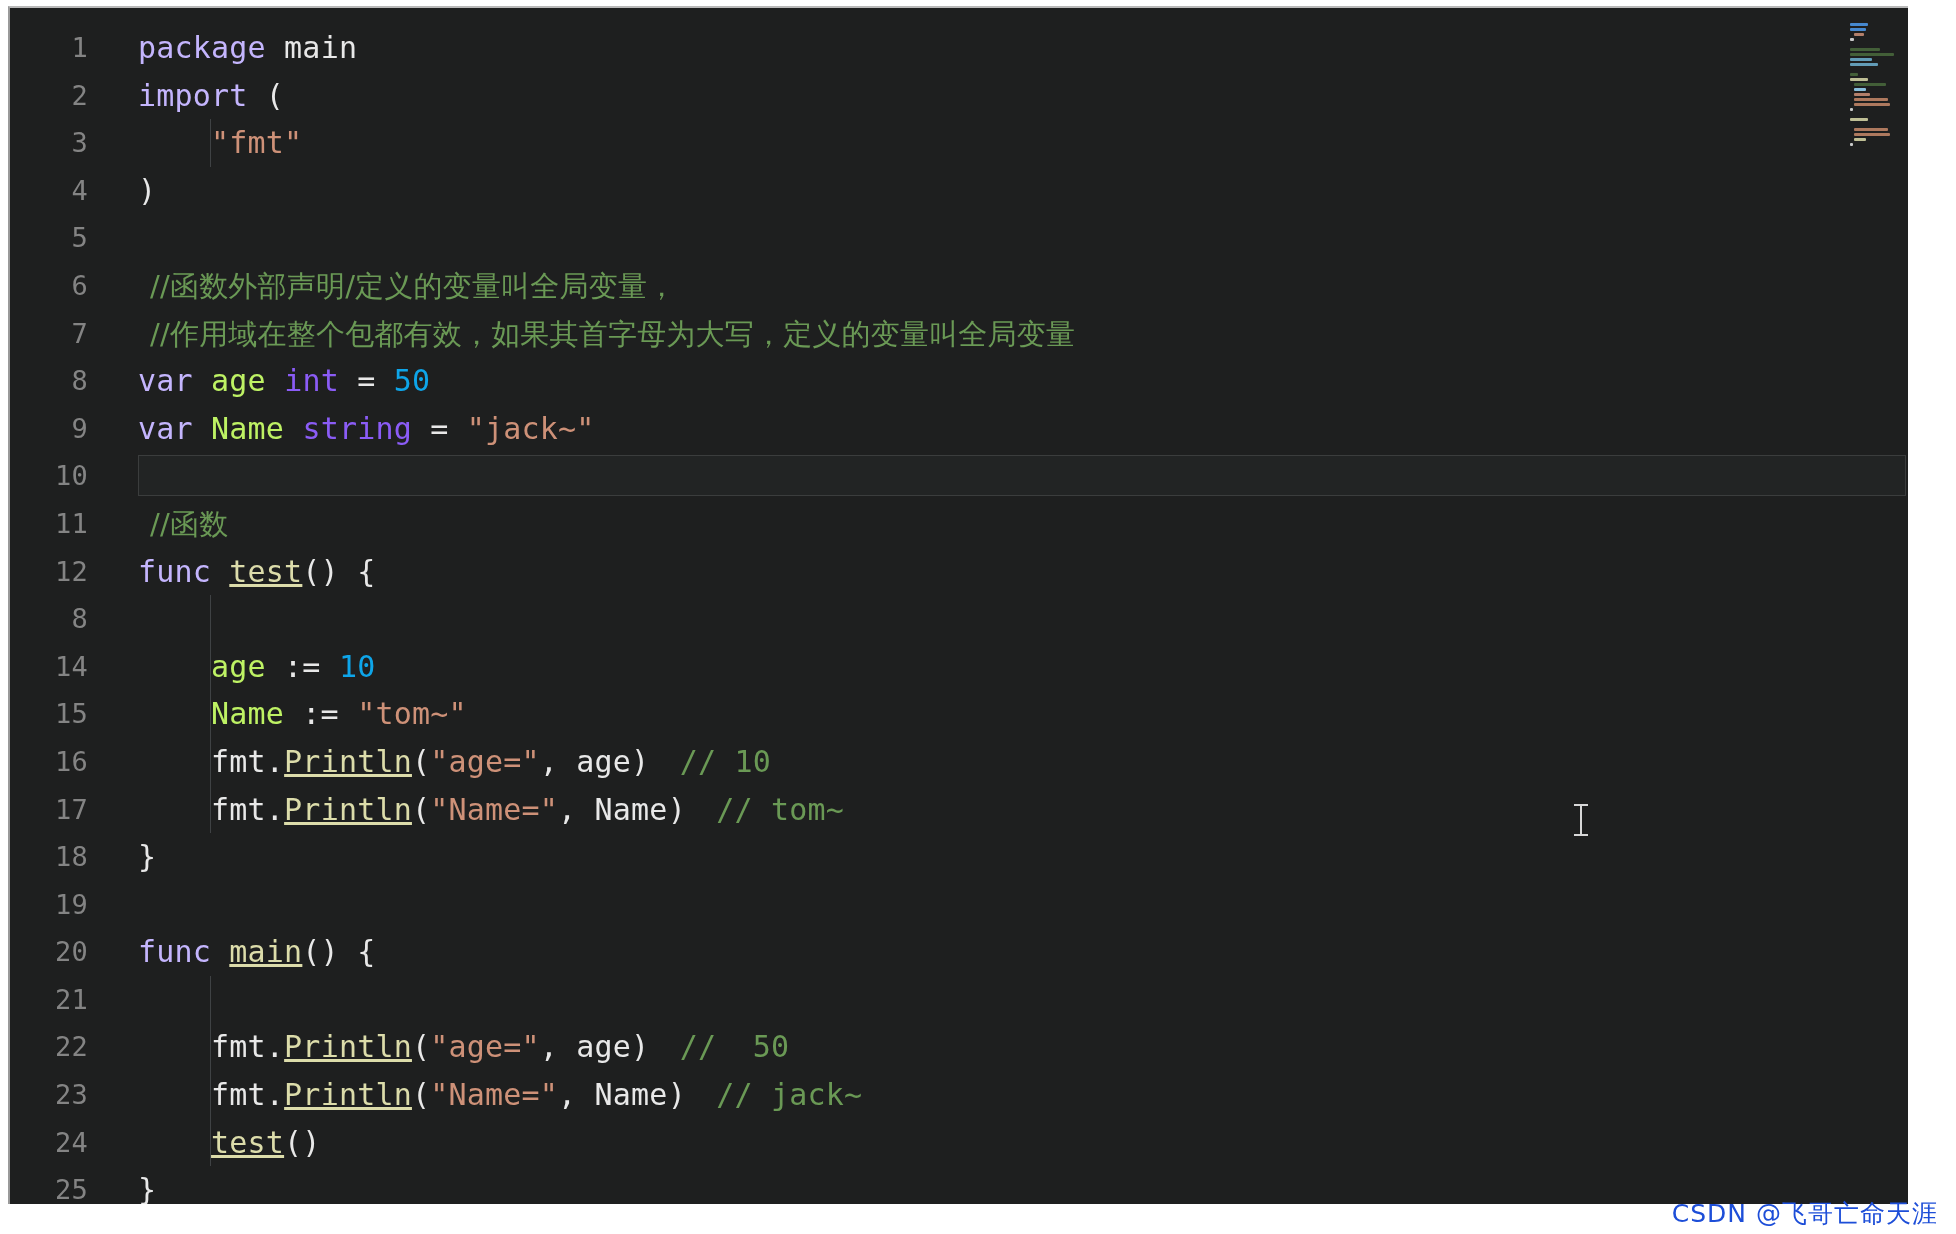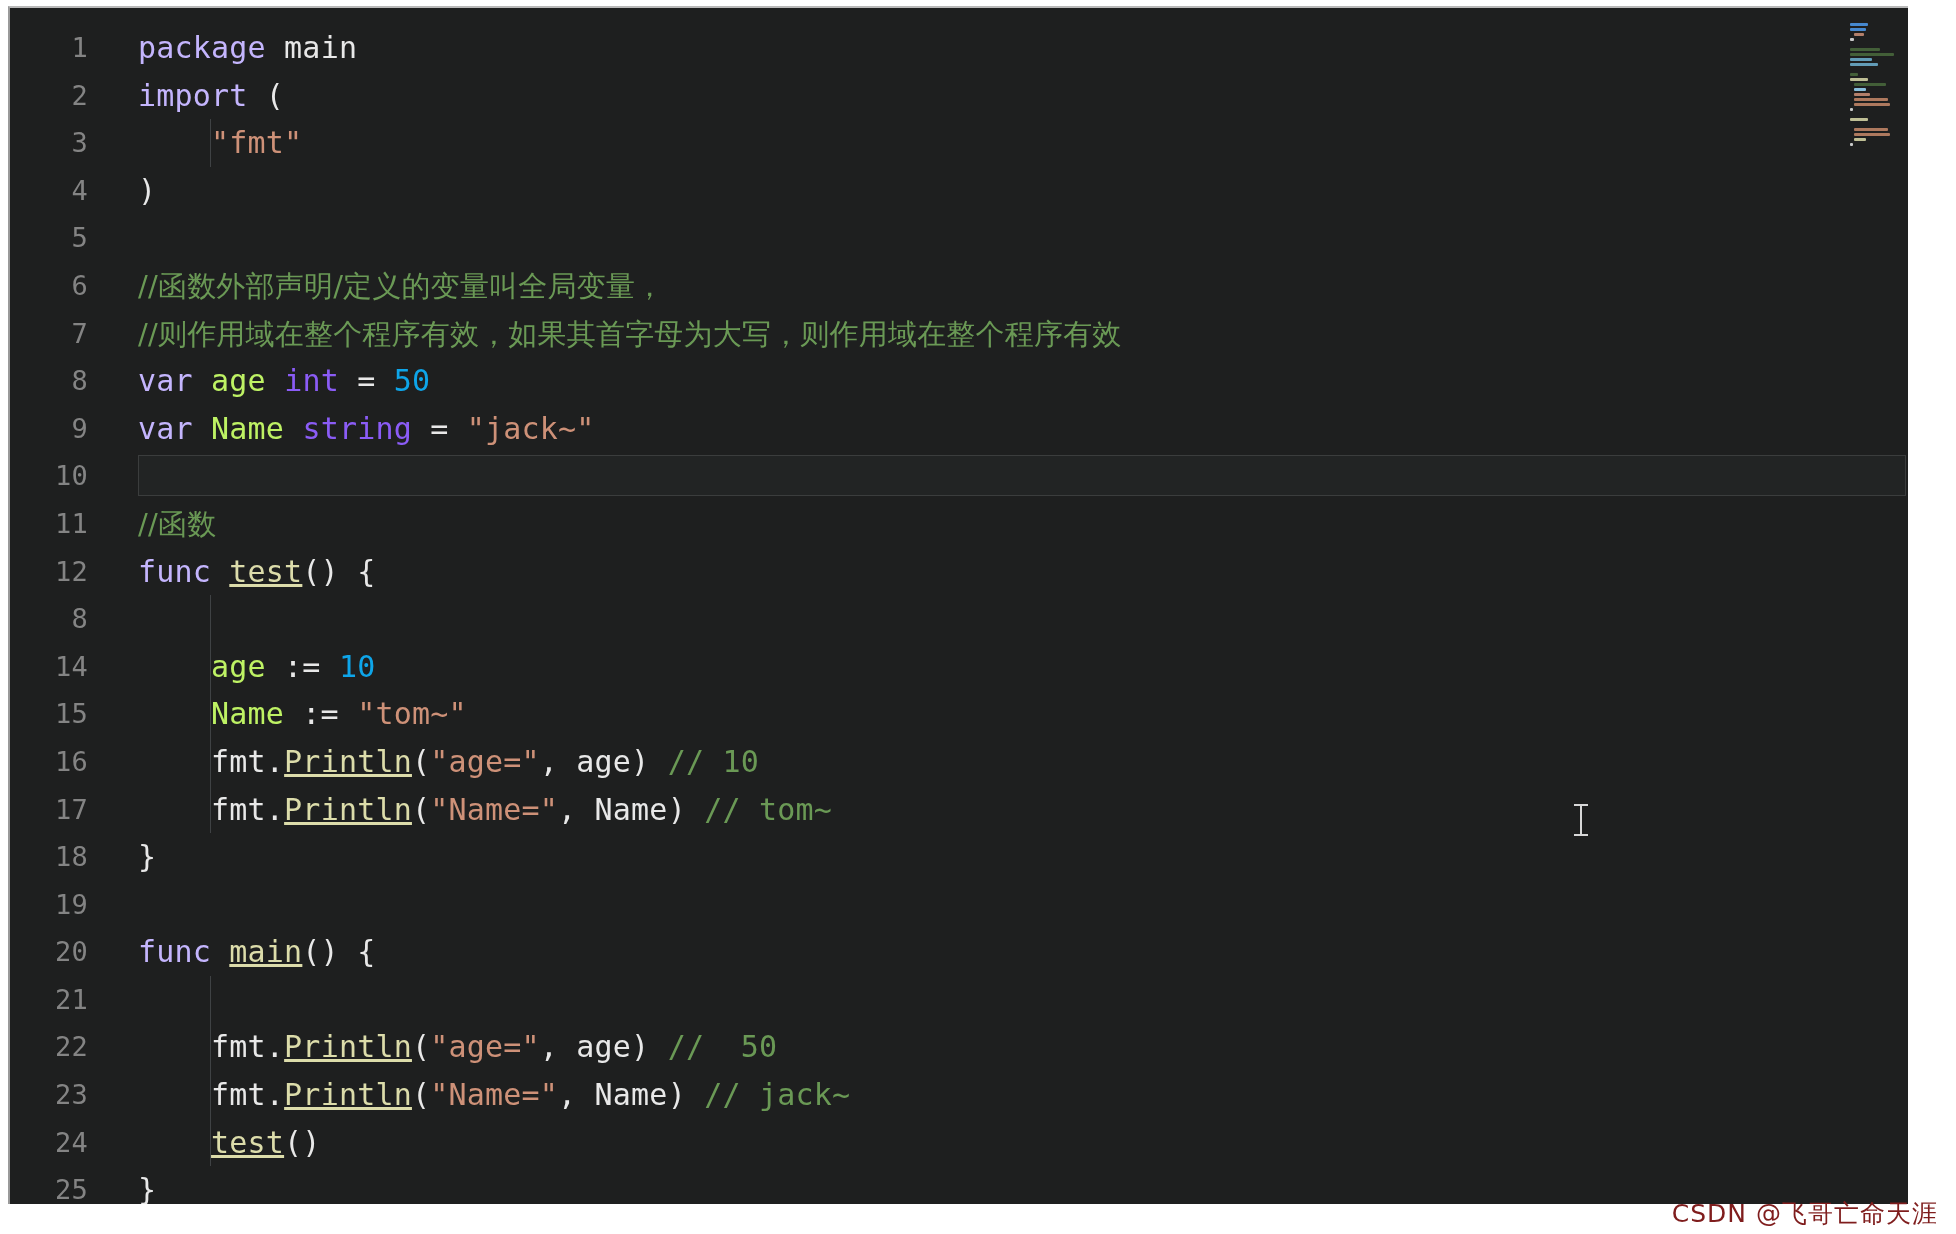--- a/index.html
+++ b/index.html
@@ -70,21 +70,21 @@
     left:200px;
   }
 
   
   .kw      {color:#c4b5fd;}      
   .ident   {color:#bef264;}      
   .type    {color:#8b5cf6;text-align:right;}      
   .fn      {color:#dcdcaa;text-decoration:underline;}      
   .str     {color:#ce9178;}      
   .num     {color:#0ea5e9;}      
-  .cmt     {color:#6a9955;}      
+  .cmt     {color:#6a9955;margin-left:12px;}      
   .plain   {color:#e8e8e8;}      
   .pkg     {color:#e8e8e8;}      
   .cjk     {font-family:"DejaVu Sans","Liberation Sans",sans-serif;font-size:29px;}
 
   
   .minimap{
     position:absolute;
     right:2px; top:14px;
     width:58px; height:150px;
     overflow:hidden;
@@ -113,42 +113,42 @@
   .ibeam .cap{
     position:absolute;left:0;width:14px;height:2px;background:#d8d8d8;
   }
   .ibeam .cap.t{top:1px;}
   .ibeam .cap.b{bottom:1px;}
 
   
   .watermark{
     position:absolute;
     right:18px; bottom:4px;
-    color:#7f1d1d;
+    color:#1d4ed8;
     font-size:25px;
     font-family:"DejaVu Sans","Liberation Sans",sans-serif;
     letter-spacing:1px;
     white-space:pre;
   }
 </style>
 </head>
 <body>
 
 <div id="root">
 
   <div class="editor">
 
     <div class="code-area" id="code-area">
         <div class="row"><div class="gutter">1</div><div class="line-content"><span class="kw">package</span><span class="plain"> </span><span class="plain">main</span></div></div>
         <div class="row"><div class="gutter">2</div><div class="line-content"><span class="kw">import</span><span class="plain"> (</span></div></div>
         <div class="row"><div class="gutter">3</div><div class="line-content"><span class="plain">    </span><span class="str">"fmt"</span></div></div>
         <div class="row"><div class="gutter">4</div><div class="line-content"><span class="plain">)</span></div></div>
         <div class="row"><div class="gutter">5</div><div class="line-content"></div></div>
         <div class="row"><div class="gutter">6</div><div class="line-content"><span class="cmt cjk">//函数外部声明/定义的变量叫全局变量，</span></div></div>
-        <div class="row"><div class="gutter">7</div><div class="line-content"><span class="cmt cjk">//则作用域在整个程序有效，如果其首字母为大写，则作用域在整个程序有效</span></div></div>
+        <div class="row"><div class="gutter">7</div><div class="line-content"><span class="cmt cjk">//作用域在整个包都有效，如果其首字母为大写，定义的变量叫全局变量</span></div></div>
         <div class="row"><div class="gutter">8</div><div class="line-content"><span class="kw">var</span><span class="plain"> </span><span class="ident">age</span><span class="plain"> </span><span class="type">int</span><span class="plain"> = </span><span class="num">50</span></div></div>
         <div class="row"><div class="gutter">9</div><div class="line-content"><span class="kw">var</span><span class="plain"> </span><span class="ident">Name</span><span class="plain"> </span><span class="type">string</span><span class="plain"> = </span><span class="str">"jack~"</span></div></div>
         <div class="row current"><div class="hl"></div><div class="gutter">10</div><div class="line-content"></div></div>
         <div class="row"><div class="gutter">11</div><div class="line-content"><span class="cmt cjk">//函数</span></div></div>
         <div class="row"><div class="gutter">12</div><div class="line-content"><span class="kw">func</span><span class="plain"> </span><span class="fn">test</span><span class="plain">() {</span></div></div>
         <div class="row"><div class="gutter">8</div></div>
         <div class="row"><div class="gutter">14</div><div class="line-content"><span class="plain">    </span><span class="ident">age</span><span class="plain"> := </span><span class="num">10</span></div></div>
         <div class="row"><div class="gutter">15</div><div class="line-content"><span class="plain">    </span><span class="ident">Name</span><span class="plain"> := </span><span class="str">"tom~"</span></div></div>
         <div class="row"><div class="gutter">16</div><div class="line-content"><span class="plain">    </span><span class="pkg">fmt</span><span class="plain">.</span><span class="fn">Println</span><span class="plain">(</span><span class="str">"age="</span><span class="plain">, age) </span><span class="cmt">// 10</span></div></div>
         <div class="row"><div class="gutter">17</div><div class="line-content"><span class="plain">    </span><span class="pkg">fmt</span><span class="plain">.</span><span class="fn">Println</span><span class="plain">(</span><span class="str">"Name="</span><span class="plain">, Name) </span><span class="cmt">// tom~</span></div></div>

